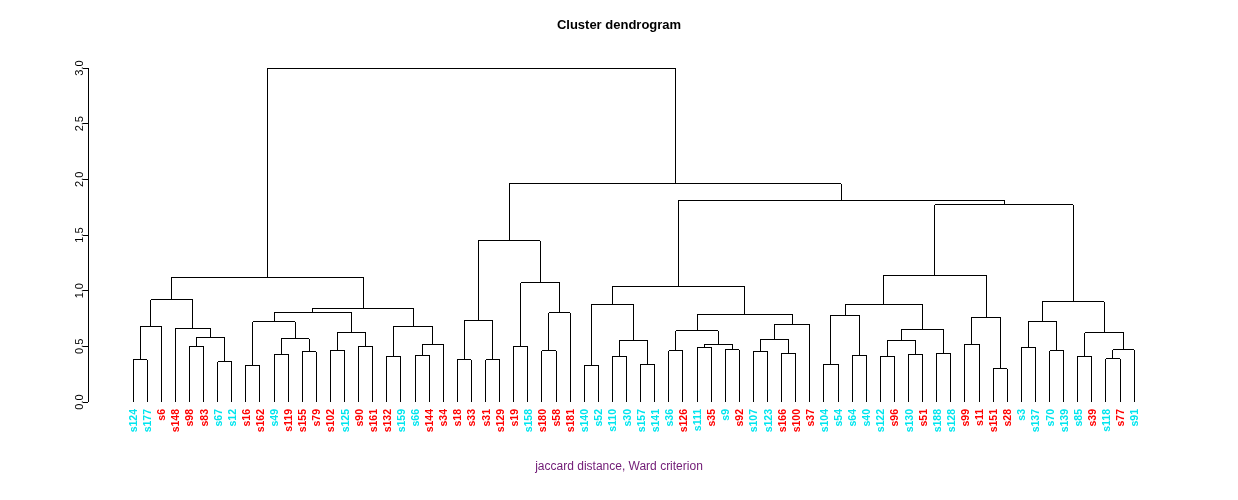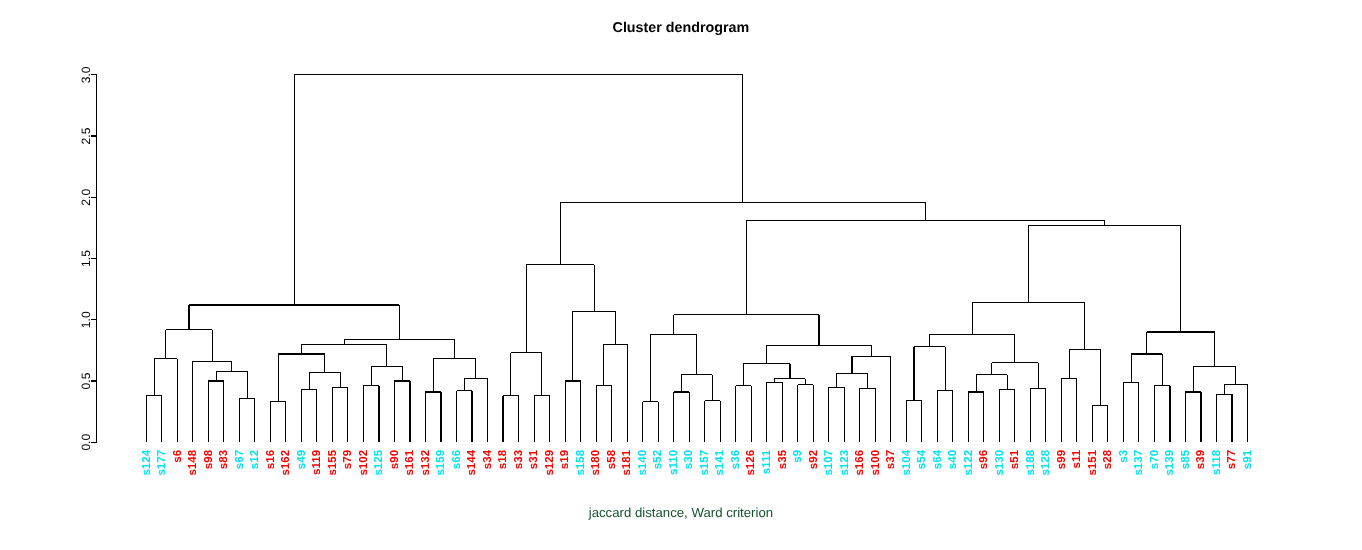--- a/index.html
+++ b/index.html
@@ -4,21 +4,21 @@
 <style>
   html,body{margin:0;padding:0;background:#ffffff;}
   body{width:1238px;height:500px;font-family:"Liberation Sans",sans-serif;overflow:hidden;}
   #plot{position:relative;width:1238px;height:500px;background:#fff;padding-left:48px;}
   #title{
     position:absolute;left:0;top:17px;width:1238px;text-align:center;
     font-size:13px;font-weight:bold;color:#000;letter-spacing:0px;
   }
   #xlab{
     position:absolute;left:0;top:459px;width:1238px;text-align:center;
-    font-size:12px;color:#14532d;
+    font-size:12px;color:#701a75;
   }
   svg{position:absolute;left:0;top:0;}
   .tree path,.tree line{stroke:#000;stroke-width:1;fill:none;shape-rendering:crispEdges;}
   .axis line{stroke:#000;stroke-width:1;shape-rendering:crispEdges;}
   .ytick-lab{font-size:11px;fill:#000;font-family:"Liberation Sans",sans-serif;}
   .leaf-lab{font-size:10.5px;font-family:"Liberation Sans",sans-serif;font-weight:bold;}
 </style>
 </head>
 <body>
 

